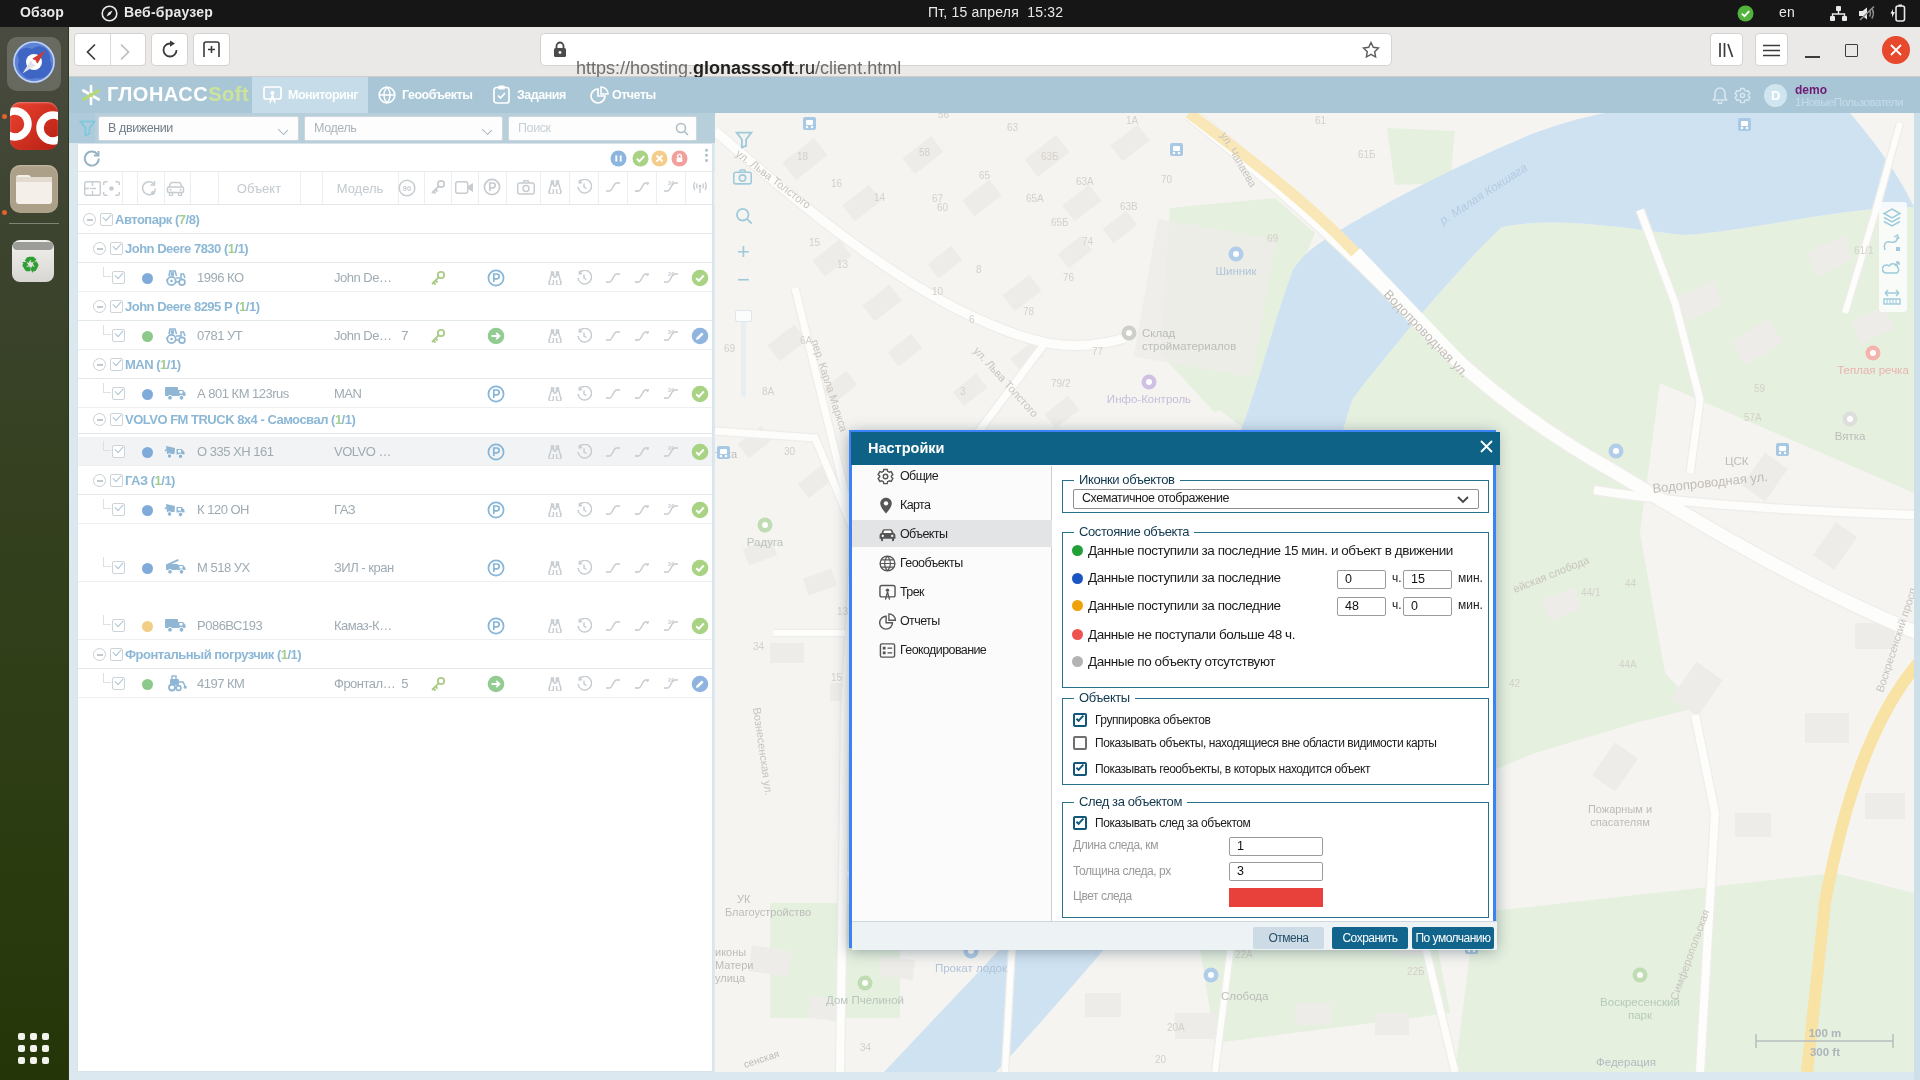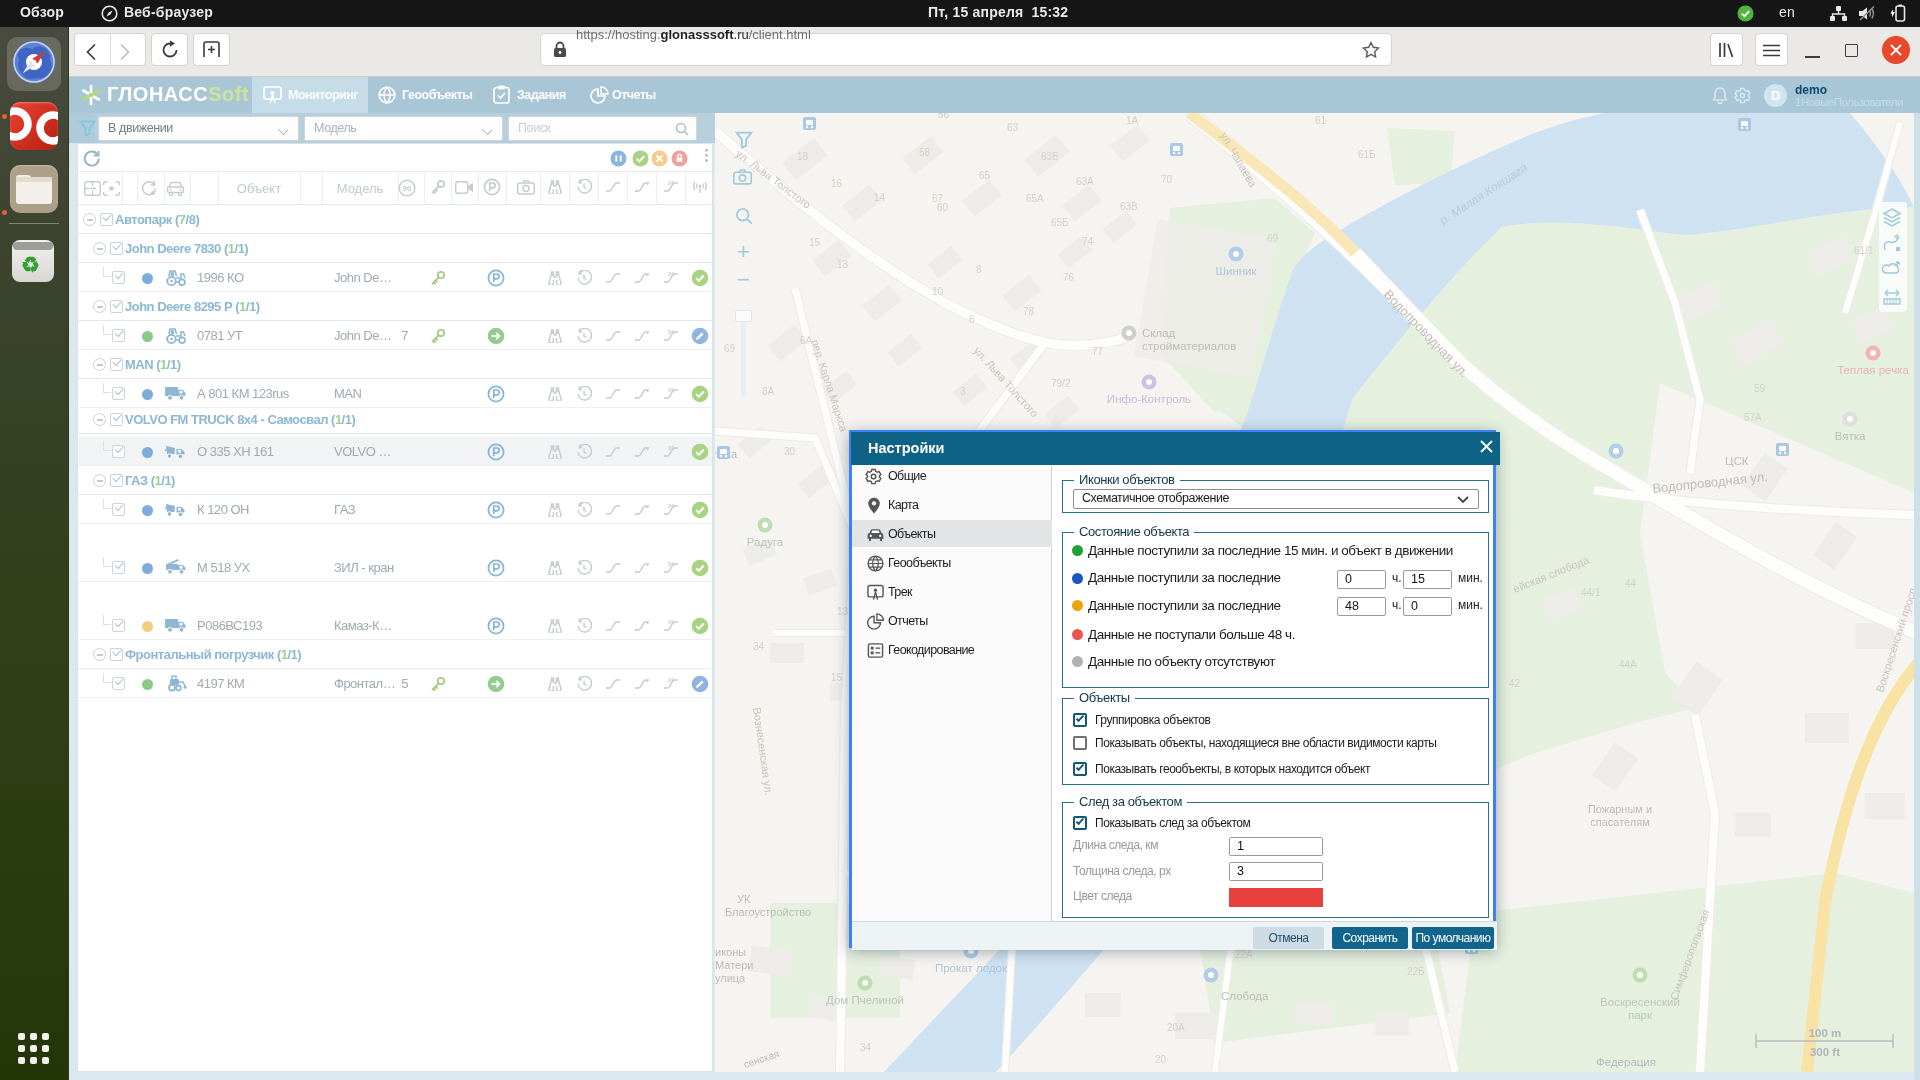--- a/index.html
+++ b/index.html
@@ -28,39 +28,39 @@
 .vtx{position:absolute;top:7px;color:#9fabb3;white-space:nowrap;letter-spacing:-0.5px}
 .cb{position:absolute;width:13px;height:13px;border:1px solid #ccd4d8;border-radius:2px;background:#fff}
 .ck{position:absolute;left:2px;top:0px;width:8px;height:5px;border-left:1.7px solid #abc4d4;border-bottom:1.7px solid #abc4d4;transform:rotate(-48deg)}
 .gmin{position:absolute;width:13px;height:13px;border:1px solid #c9d1d5;border-radius:50%}
 .gmin:after{content:"";position:absolute;left:2.5px;top:5px;width:6px;height:1.6px;background:#c2cbd0}
 .dot{position:absolute;top:9.5px;width:11px;height:11px;border-radius:50%}
 .lmk{position:absolute;width:8px;height:10px;border-left:1px solid #dbe1e4;border-bottom:1px solid #dbe1e4}
 
 #dlg{left:849px;top:430px;width:647px;height:518px;background:#fff;border:3px solid #3b82f6;box-shadow:0 3px 14px rgba(40,60,75,.45);font-size:14px}
 #dlgt{position:absolute;left:-1px;top:-1px;width:649px;height:33px;background:#0e6285;color:#fff;font-weight:700;font-size:14.5px;line-height:33px;padding-left:17px}
-.nv{position:absolute;left:0;width:172px;height:29px;line-height:29px;color:#1d1d1d;font-size:12.5px}
+.nv{position:absolute;left:12px;width:172px;height:29px;line-height:29px;color:#1d1d1d;font-size:12.5px}
 .nvic{position:absolute;left:15px;top:6px;width:17px;height:17px}
 .inp{position:absolute;height:19px;background:#fff;border:1px solid #9b9b9b;border-radius:2px;font-size:12.5px;color:#111;line-height:17px;padding-left:7px}
 .cbx{position:absolute;width:14px;height:14px;border:2px solid #12577a;border-radius:2px;background:#fff}
 .cbx .k{position:absolute;left:1px;top:1px;width:7.5px;height:4px;border-left:2.1px solid #12577a;border-bottom:2.1px solid #12577a;transform:rotate(-47deg)}
 .lb{position:absolute;color:#1b1b1b;white-space:nowrap;font-size:12px;letter-spacing:-0.45px}
 .sdot{position:absolute;width:11px;height:11px;border-radius:50%}
 .btn{position:absolute;top:494px;height:22px;border-radius:2px;font-size:12px;letter-spacing:-0.5px;text-align:center;line-height:22px;white-space:nowrap}
 svg{display:block}
 </style></head><body>
 
 <div class="a" id="topbar">
  <div class="t" style="left:20px">Обзор</div>
  <svg class="a" style="left:101px;top:5px" width="17" height="17" viewBox="0 0 17 17">
       <circle cx="8.5" cy="8.5" r="7.3" fill="none" stroke="#e9e9e9" stroke-width="1.6"></circle>
       <path d="M11.5 5.5 L9.5 9.5 L5.5 11.5 L7.5 7.5 Z" fill="#e9e9e9"></path>
     </svg>
  <div class="t" style="left:124px">Веб-браузер</div>
- <div class="t" style="left:928px;font-weight:700">Пт, 15 апреля&nbsp; 15:32</div>
+ <div class="t" style="left:928px;font-weight:400">Пт, 15 апреля&nbsp; 15:32</div>
  <svg class="a" style="left:1737px;top:5px" width="17" height="17">
       <circle cx="8.5" cy="8.5" r="8" fill="#52b43c"></circle>
       <path d="M4.8 8.7 L7.5 11.2 L12.2 6.2" fill="none" stroke="#fff" stroke-width="1.8"></path>
     </svg>
  <div class="t" style="left:1779px;font-weight:400">en</div>
  <svg class="a" style="left:1830px;top:6px" width="17" height="15" viewBox="0 0 17 15">
       <rect x="6" y="0" width="5" height="5" rx="1" fill="#e9e9e9"></rect>
       <rect x="0" y="10" width="5" height="5" rx="1" fill="#e9e9e9"></rect>
       <rect x="12" y="10" width="5" height="5" rx="1" fill="#e9e9e9"></rect>
       <path d="M8.5 5 V8 M2.5 10 V8 H14.5 V10" stroke="#e9e9e9" stroke-width="1.4" fill="none"></path>
@@ -137,21 +137,21 @@
  <svg class="a" style="left:133px;top:14px" width="19" height="17">
       <path d="M2 16 L2 3 Q2 1 4 1 L15 1 Q17 1 17 3 L17 16" fill="none" stroke="#3b3b3b" stroke-width="1.6"></path>
       <path d="M9.5 5 V12 M6 8.5 H13" stroke="#3b3b3b" stroke-width="1.6"></path>
     </svg>
  <div class="a" style="left:471px;top:6px;width:852px;height:33px;background:#fff;border:1px solid #d5d2cf;border-radius:5px"></div>
  <svg class="a" style="left:484px;top:14px" width="14" height="17">
       <rect x="1" y="7" width="12" height="9" rx="1.5" fill="#4a4a4a"></rect>
       <path d="M3.5 7 V5 A 3.5 3.5 0 0 1 10.5 5 V7" fill="none" stroke="#4a4a4a" stroke-width="1.8"></path>
       <circle cx="7" cy="11.5" r="1.4" fill="#fff"></circle>
     </svg>
- <div class="a" style="left:507px;top:0;font-size:13px;color:#6d6d6d">https://hosting.<span style="color:#1f1f1f;font-weight:700">glonasssoft</span><span style="color:#1f1f1f">.ru</span>/client.html</div>
+ <div class="a" style="left:507px;top:31px;font-size:18px;color:#6d6d6d">https://hosting.<span style="color:#1f1f1f;font-weight:700">glonasssoft</span><span style="color:#1f1f1f">.ru</span>/client.html</div>
  <svg class="a" style="left:1293px;top:14px" width="18" height="18" viewBox="0 0 18 18">
       <path d="M9 1.5 L11.3 6.3 L16.5 7 L12.7 10.7 L13.6 16 L9 13.4 L4.4 16 L5.3 10.7 L1.5 7 L6.7 6.3 Z" fill="none" stroke="#5c5c5c" stroke-width="1.4"></path>
     </svg>
  <div class="cbtn" style="left:1641px;width:33px"></div>
  <svg class="a" style="left:1649px;top:15px" width="18" height="16">
       <g stroke="#3b3b3b" stroke-width="1.7">
         <path d="M2 1 V15"></path>
         <path d="M6.5 1 V15"></path>
         <path d="M10 2 L14.5 15"></path>
       </g>
@@ -212,21 +212,21 @@
  <svg class="a" style="left:1643px;top:10px" width="16" height="17" viewBox="0 0 16 17">
         <path d="M8 1 C5 1 3 3.5 3 6.5 V10 L1.5 13 H14.5 L13 10 V6.5 C13 3.5 11 1 8 1 Z" fill="none" stroke="#d8e8f0" stroke-width="1.6"></path>
         <path d="M6 14.5 A 2 2 0 0 0 10 14.5" fill="none" stroke="#d8e8f0" stroke-width="1.6"></path>
       </svg>
  <svg class="a" style="left:1665px;top:10px" width="17" height="17" viewBox="0 0 18 18">
         <path d="M7.2 1.5 H10.8 L11.3 3.6 A 5.6 5.6 0 0 1 12.9 4.5 L15 3.9 L16.8 7 L15.2 8.4 A 5.6 5.6 0 0 1 15.2 9.6 L16.8 11 L15 14.1 L12.9 13.5 A 5.6 5.6 0 0 1 11.3 14.4 L10.8 16.5 H7.2 L6.7 14.4 A 5.6 5.6 0 0 1 5.1 13.5 L3 14.1 L1.2 11 L2.8 9.6 A 5.6 5.6 0 0 1 2.8 8.4 L1.2 7 L3 3.9 L5.1 4.5 A 5.6 5.6 0 0 1 6.7 3.6 Z" fill="none" stroke="#d8e8f0" stroke-width="1.5"></path>
         <circle cx="9" cy="9" r="2.2" fill="none" stroke="#d8e8f0" stroke-width="1.5"></circle>
       </svg>
  <div class="a" style="left:1695px;top:7px;width:23px;height:23px;border-radius:50%;background:#cfe6f1"></div>
  <div class="a" style="left:1702px;top:11px;font-size:13px;font-weight:700;color:#fff">D</div>
- <div class="a" style="left:1726px;top:6px;font-size:12px;font-weight:700;color:#0c4a6e">demo</div>
+ <div class="a" style="left:1726px;top:6px;font-size:12px;font-weight:700;color:#701a75">demo</div>
  <div class="a" style="left:1726px;top:19px;font-size:11.5px;color:#c4dcea;letter-spacing:-0.5px">1НовыеПользователи</div>
 </div>
     <svg class="a" style="left:646px;top:36px" width="1199" height="959" viewBox="0 0 1199 959">
       <rect width="1199" height="959" fill="#f5f4f1"></rect>
       <path d="M1199 94 C1124 94 1031 119 968 122 C906 115 843 103 787 114 C765 134 728 175 697 212 C676 238 652 266 637 287 C620 340 610 400 600 450 C590 500 575 550 568 602 C545 645 500 700 455 750 L560 740 L700 690 L820 640 L920 610 L1040 580 L1199 560 Z" fill="#e5f0df"></path>
       <path d="M945 270 L1199 380 L1199 600 L1020 635 L950 560 L925 420 Z" fill="#f5f4f1"></path>
       <path d="M1135 0 L1199 0 L1199 94 C1185 65 1165 35 1135 0 Z" fill="#f5f4f1"></path>
       <path d="M672 15 L740 18 L735 70 L680 72 Z" fill="#e5f0df"></path>
       <path d="M760 800 L1120 760 L1199 780 L1199 959 L740 959 Z" fill="#e5f0df"></path>
       <path d="M470 740 L700 715 L735 900 L500 930 Z" fill="#e5f0df"></path>

